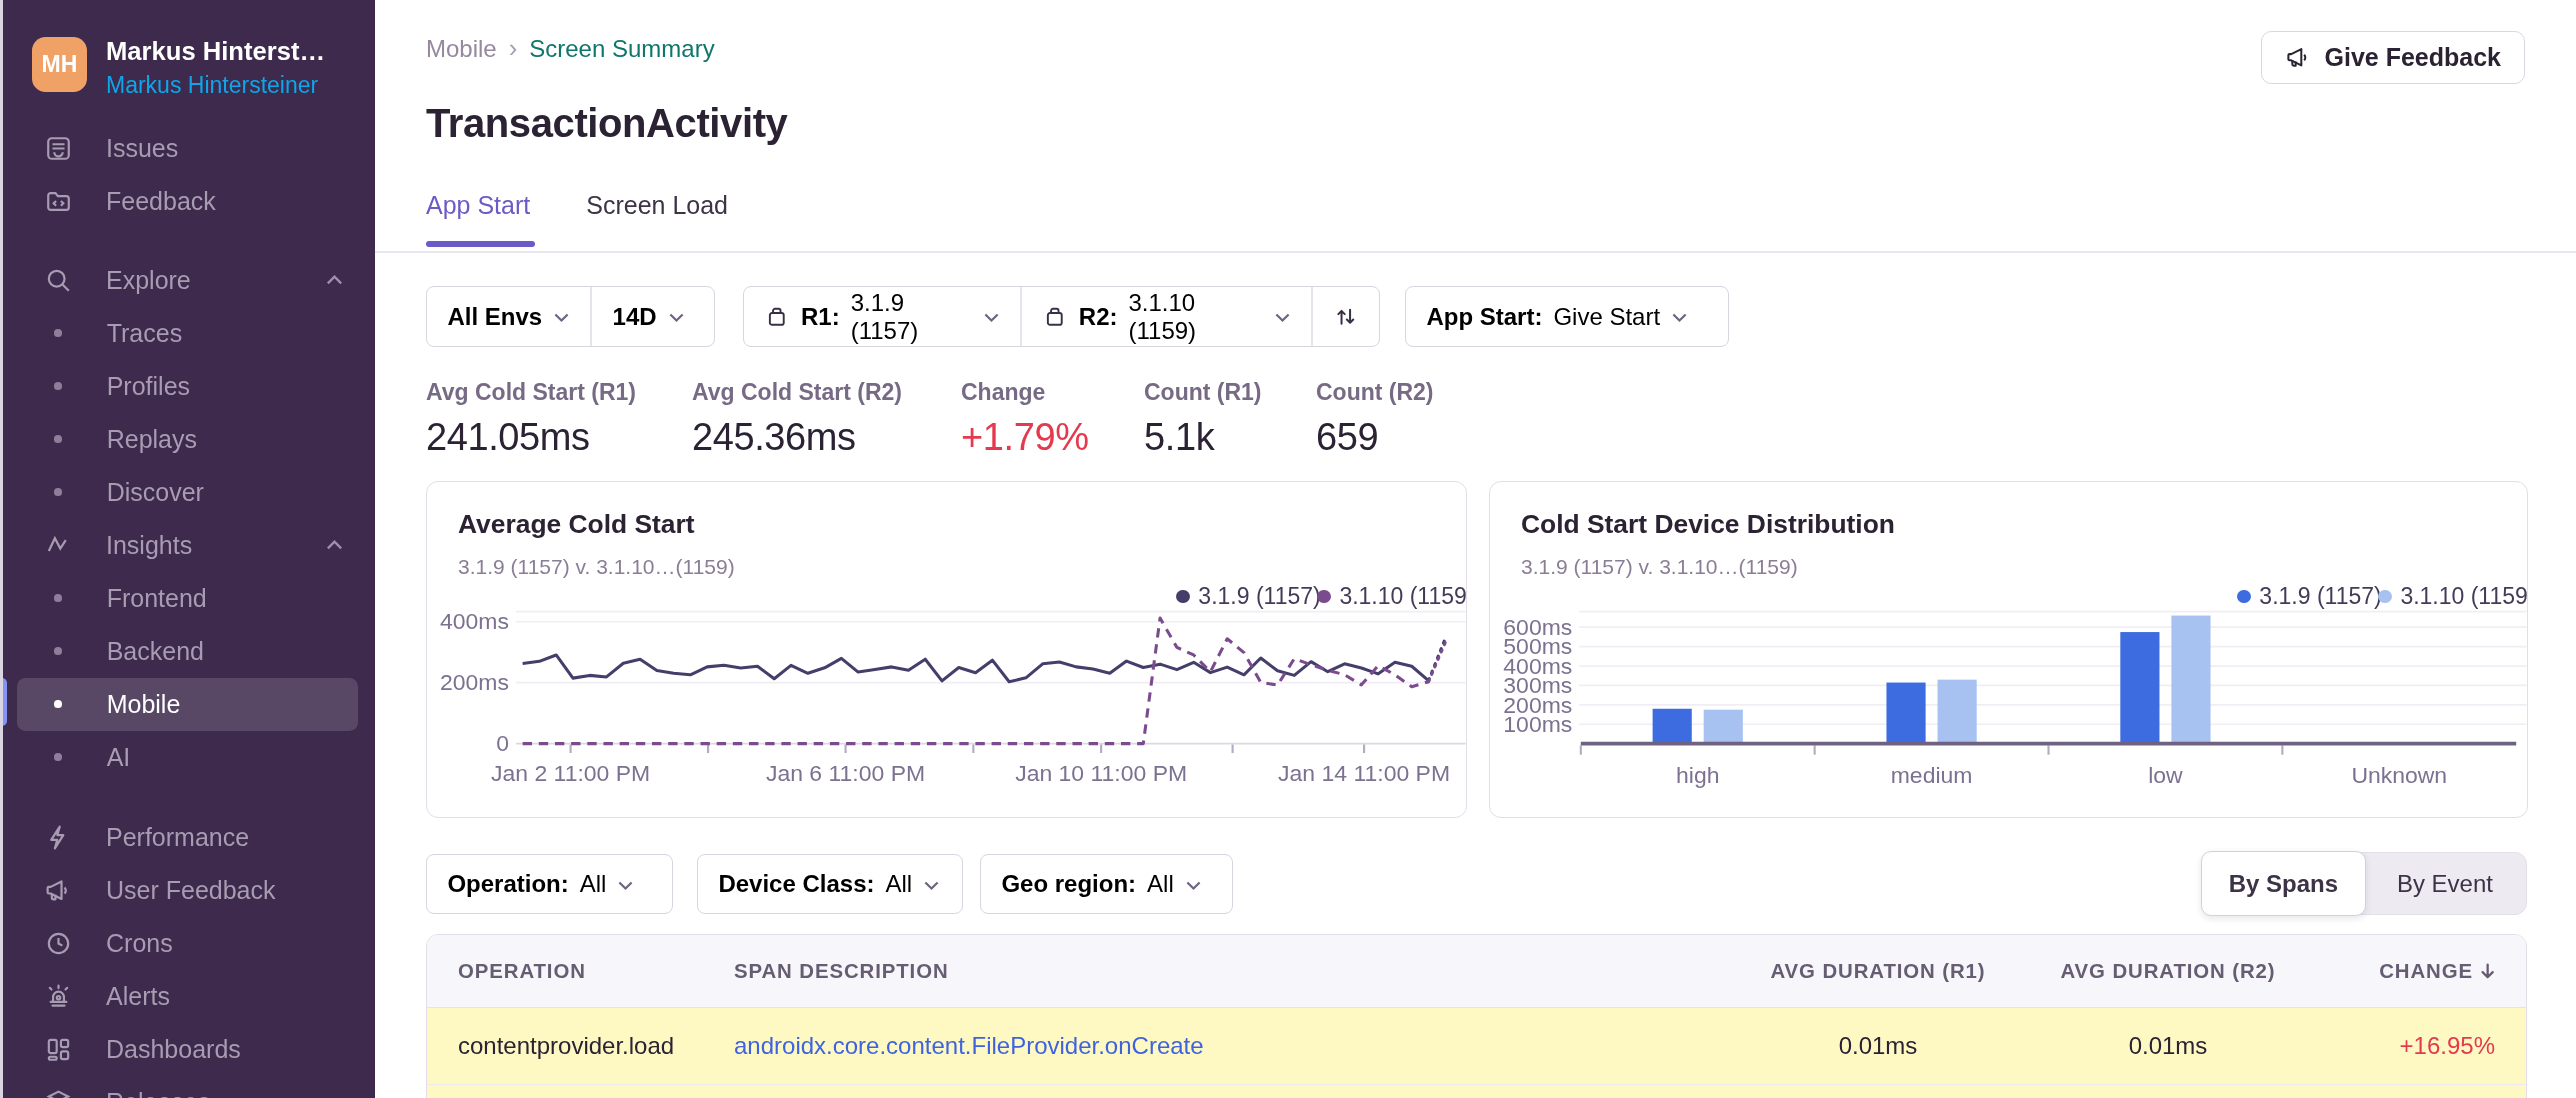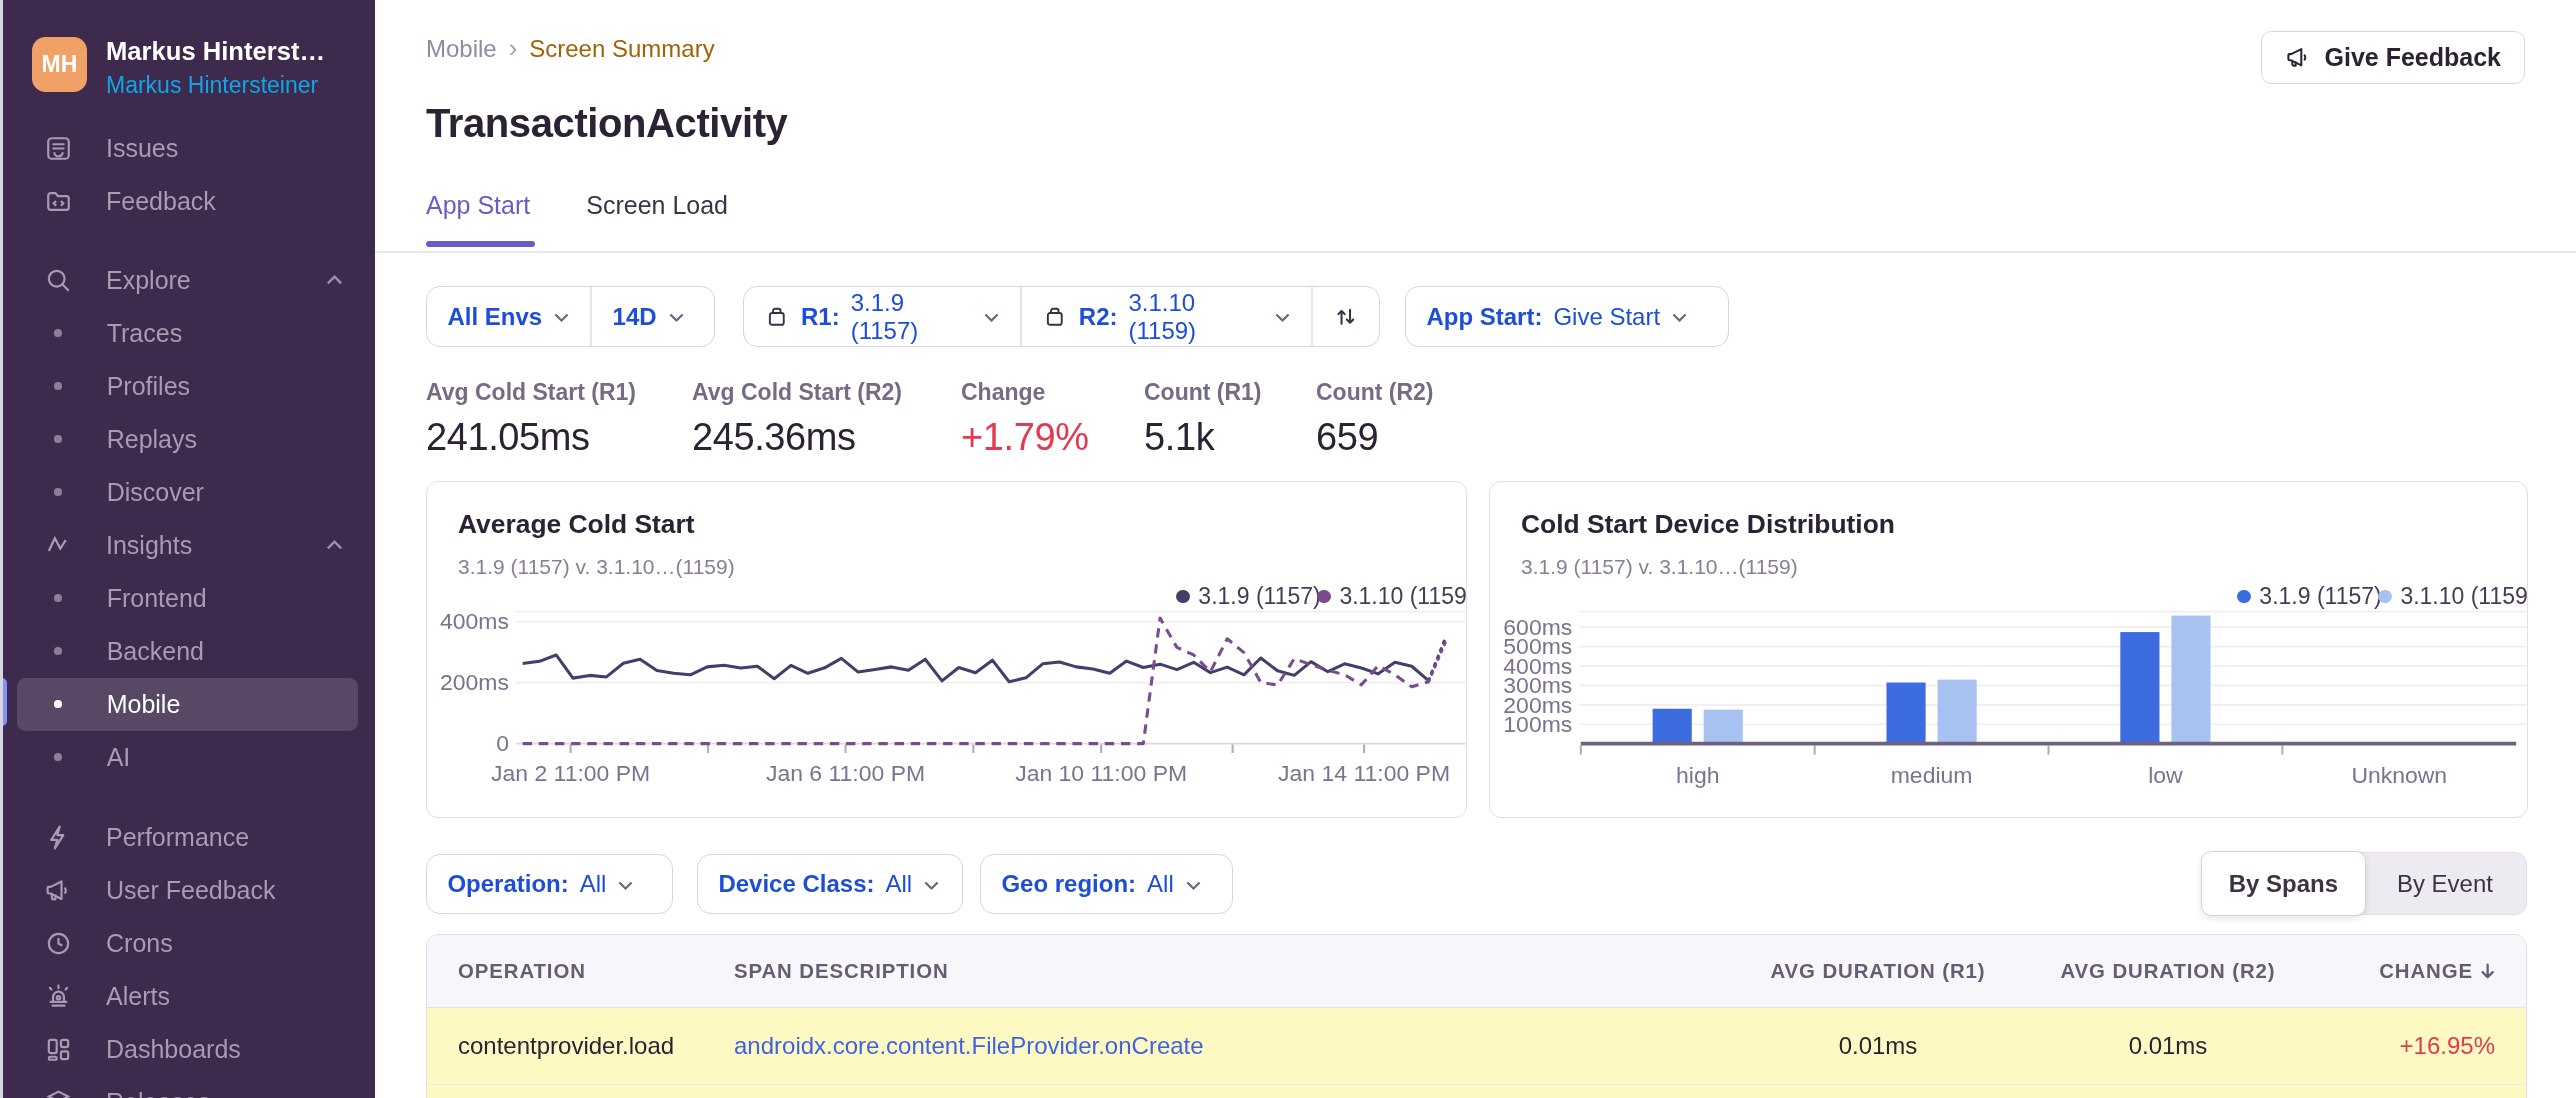--- a/index.html
+++ b/index.html
@@ -23,30 +23,30 @@
   .chev-up{margin-left:auto;margin-right:31px;color:#9d90ab;display:flex}
   .nav-item.active{margin:0 17px;border-radius:8.5px;background:rgba(255,255,255,.14);color:#fff}
   .nav-item.active .nav-bullet{margin-left:37px;background:#fff}
   .indicator{position:absolute;left:-2.6px;top:678px;width:9.4px;height:48px;border-radius:5.1px;background:#8793f2;z-index:5}
 
   
   .main{position:absolute;left:375px;top:0;right:0;bottom:0;background:#fff}
   .breadcrumb{position:absolute;left:51px;top:34px;display:flex;gap:12px;font-size:24px;align-items:center}
   .bc-first{color:#95889f}
   .bc-sep{color:#a99db6;font-size:25.6px}
-  .bc-current{color:#a16207}
+  .bc-current{color:#0f766e}
   .feedback-btn{position:absolute;right:51px;top:31px;height:53px;border:1.7px solid #dad5e0;border-radius:10.2px;display:flex;align-items:center;gap:12.8px;padding:0 23px;font-weight:700;font-size:25px;color:#2b2233;background:#fff;cursor:pointer}
   .page-title{position:absolute;left:51px;top:101px;font-size:40px;font-weight:700;letter-spacing:-0.4px;color:#2b2233}
   .tabs{position:absolute;left:51px;top:191px;display:flex;gap:56px;font-size:25px}
   .tab{color:#3c3347;cursor:pointer}
   .tab.active{color:#6a5bc6}
   .tab-underline{position:absolute;left:51px;top:241px;width:109px;height:6px;border-radius:3.4px;background:#6a5bc6}
   .header-divider{position:absolute;left:0;right:0;top:251px;height:1.7px;background:#eae6ef}
 
-  .pill{position:absolute;height:61px;border:1.7px solid #d9d4df;border-radius:14px;background:#fff;display:flex;align-items:flex-start;font-size:24px;color:#1d4ed8}
+  .pill{position:absolute;height:61px;border:1.7px solid #d9d4df;border-radius:8px;background:#fff;display:flex;align-items:flex-start;font-size:24px;color:#000000}
   .pill .seg{display:flex;align-items:center;gap:11px;padding:0 20.4px;height:100%;cursor:pointer}
   .pill .vdiv{width:1.7px;height:100%;background:#e7e3eb;flex:none}
   .b{font-weight:700}
   .chev{color:#6f6380;display:flex;margin-top:2.6px}
   .relic{display:flex;color:#3a3046}
   #pill-env{left:51px;top:286px;width:289px}
   #pill-rel{left:368px;top:286px;width:637px;justify-content:space-between}
   #pill-appstart{left:1030px;top:286px;width:324px}
   #pill-op{left:51px;top:854px;width:247px;height:60px}
   #pill-dev{left:322px;top:854px;width:266px;height:60px}

